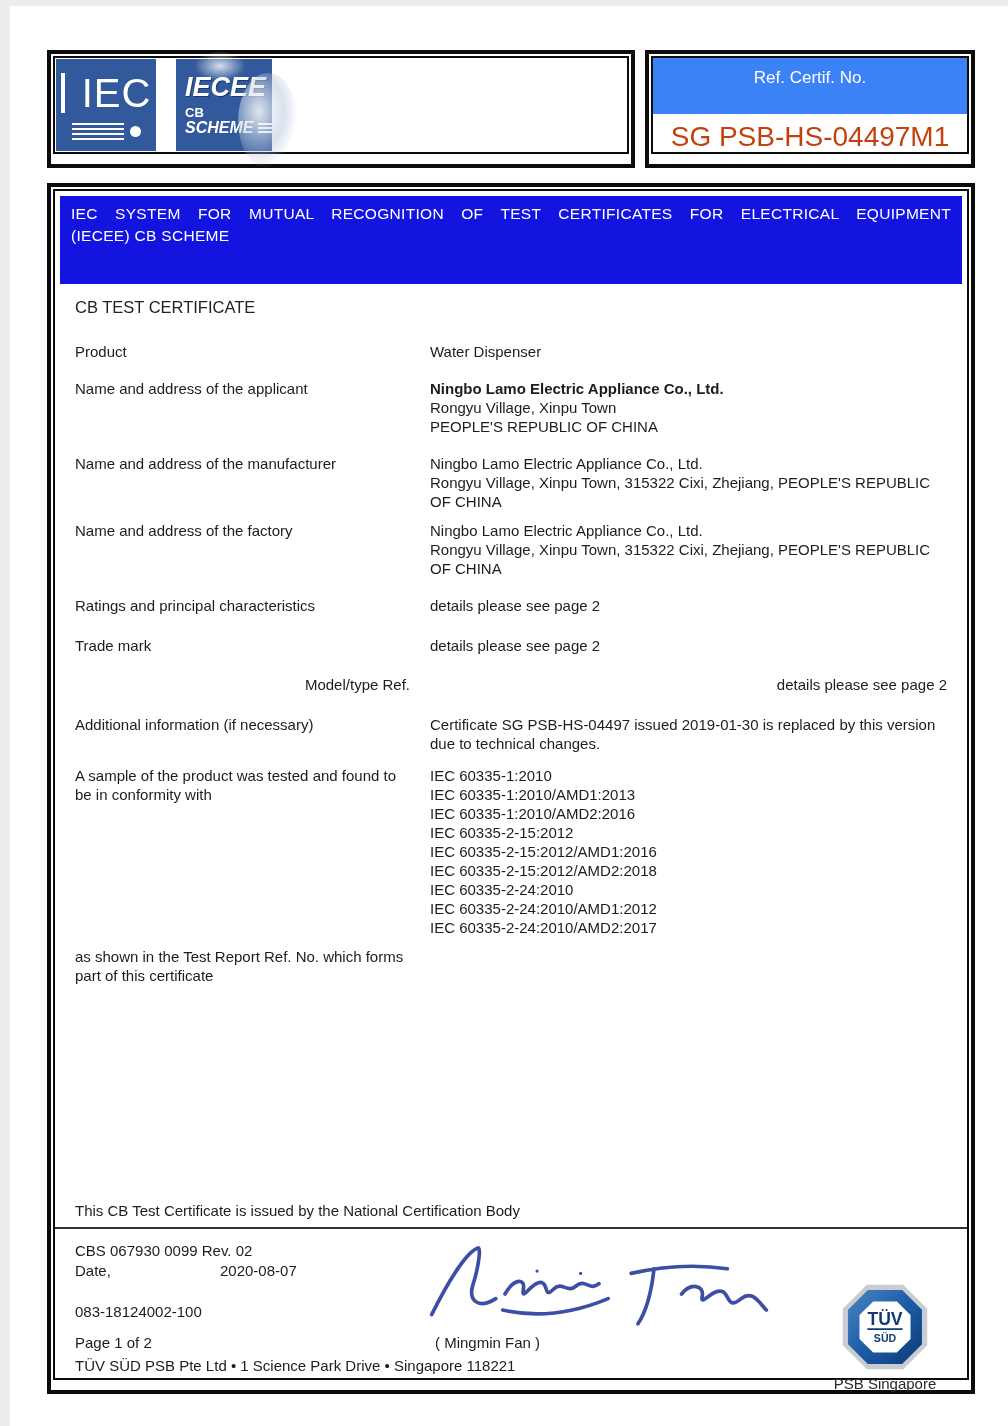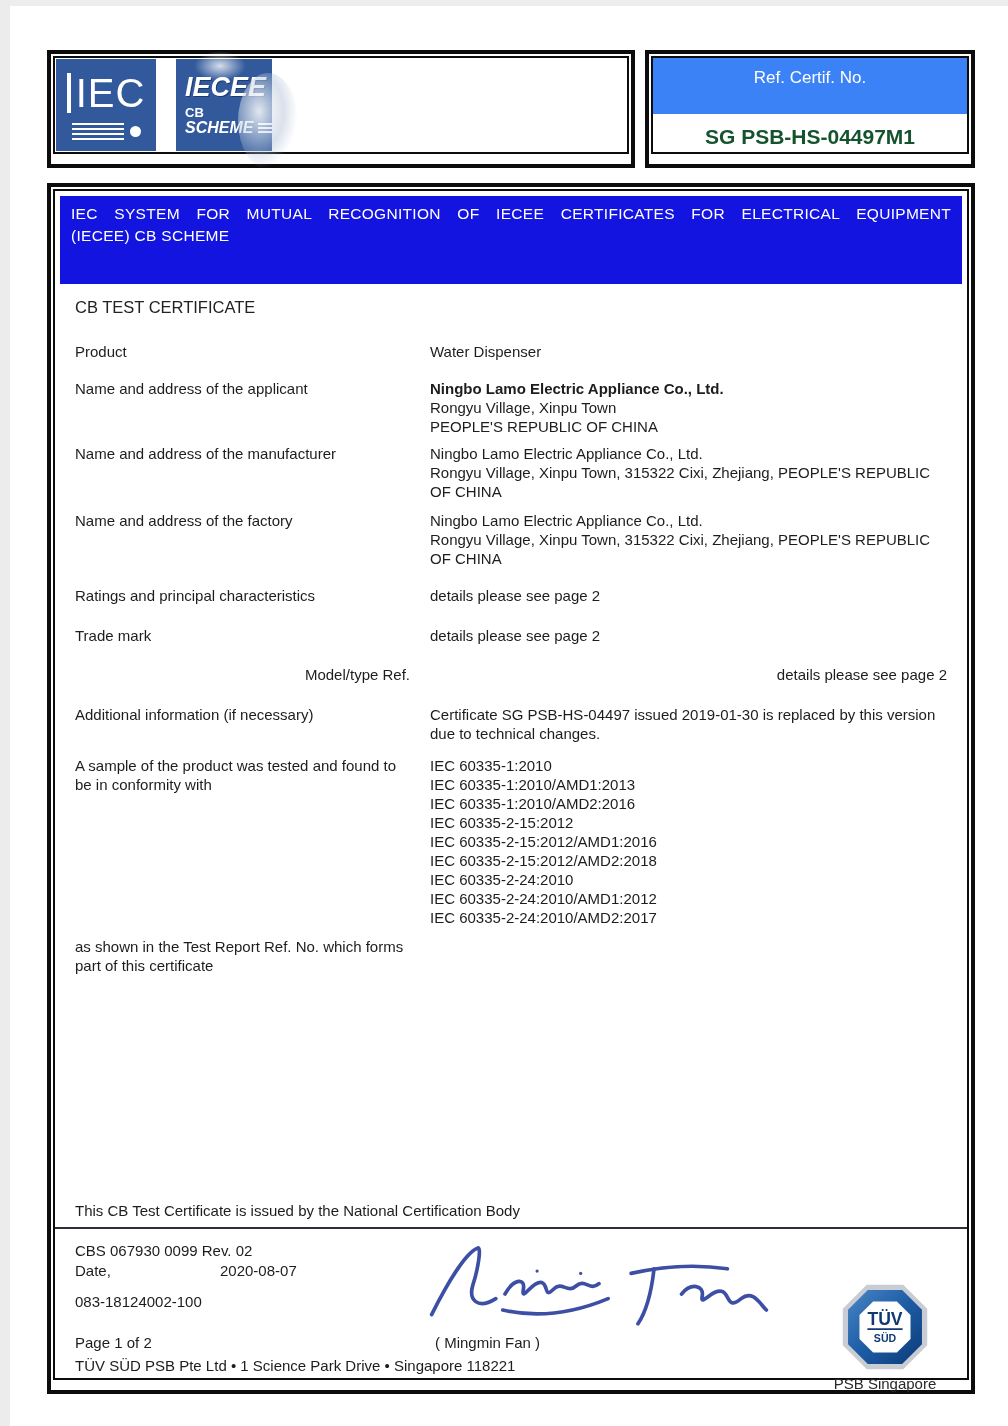--- a/index.html
+++ b/index.html
@@ -20,21 +20,21 @@
 
   
   .logo-box { position:absolute; left:47px; top:50px; width:588px; height:118px; }
   .logo-row { position:absolute; inset:0; display:flex; align-items:stretch; }
   .iec-block {
     width:100px; margin:1px; background:#31599b; color:#fff;
     display:flex; flex-direction:column; justify-content:center; align-items:center;
     position:relative;
   }
   .iec-word { font-size:40px; font-weight:400; letter-spacing:1px; line-height:1;
-    border-left:4px solid #fff; padding-left:5px; margin-top:6px;}
+    border-left:4px solid #fff; padding-left:17px; margin-top:6px;}
   .iec-lines { display:flex; align-items:center; gap:6px; margin-top:7px; }
   .iec-bars { width:52px; }
   .iec-bars div { height:2px; background:#fff; margin:3px 0; }
   .iec-dot { width:11px; height:11px; border-radius:50%; background:#fff; }
   .logo-gap { width:19px; background:#fff; }
   .iecee-block {
     width:96px; margin:1px 0; background:#31599b; color:#fff; position:relative; overflow:visible;
     display:flex; flex-direction:column; justify-content:center; padding-left:9px;
   }
   .iecee-block::before{ 
@@ -53,21 +53,21 @@
   .iecee-scheme { font-weight:bold; font-style:italic; font-size:16px; line-height:1.1; display:flex; align-items:center; gap:5px;}
   .mini-bars div{ width:16px;height:2px;background:#fff;margin:2px 0;}
 
   .ref-box { position:absolute; left:645px; top:50px; width:330px; height:118px; }
   .ref-head {
     background:#3b82f6; color:#fff; height:56px;
     display:flex; justify-content:center; padding-top:10px; font-size:17px;
   }
   .ref-num {
     height:46px; display:flex; justify-content:center; align-items:center;
-    font-size:21px; font-weight:bold; color:#14532d;
+    font-size:28px; font-weight:normal; color:#c2410c;
   }
 
   
   .main-box { position:absolute; left:47px; top:183px; width:928px; height:1211px; }
   .banner {
     position:absolute; left:5px; right:5px; top:5px; height:88px;
     background:#1414e0; color:#fff; padding:7px 11px; font-size:15.5px; line-height:1.45;
   }
   .banner-line1 { text-align:justify; text-align-last:justify; letter-spacing:.3px; }
   .banner-line2 { text-align:left; letter-spacing:.3px; }
@@ -130,42 +130,42 @@
   <div class="dbl-inner">
     <div class="ref-head">Ref. Certif. No.</div>
     <div class="ref-num">SG PSB-HS-04497M1</div>
   </div>
 </div>
 
 <div class="main-box dbl">
   <div class="dbl-inner">
 
     <div class="banner">
-      <div class="banner-line1">IEC SYSTEM FOR MUTUAL RECOGNITION OF IECEE CERTIFICATES FOR ELECTRICAL EQUIPMENT</div>
+      <div class="banner-line1">IEC SYSTEM FOR MUTUAL RECOGNITION OF TEST CERTIFICATES FOR ELECTRICAL EQUIPMENT</div>
       <div class="banner-line2">(IECEE) CB SCHEME</div>
     </div>
 
     <div class="cert-title">CB TEST CERTIFICATE</div>
 
     <div class="fields" id="fields">
         <div class="frow" style="margin-top: 0px;">
           <div class="flabel">Product</div>
           <div class="fvalue">
             <div>Water Dispenser</div>
           </div>
         </div>
         <div class="frow" style="margin-top: 18px;">
           <div class="flabel">Name and address of the applicant</div>
           <div class="fvalue">
             <div class="bold">Ningbo Lamo Electric Appliance Co., Ltd.</div>
             <div>Rongyu Village, Xinpu Town</div>
             <div>PEOPLE'S REPUBLIC OF CHINA</div>
           </div>
         </div>
-        <div class="frow" style="margin-top: 8px;">
+        <div class="frow" style="margin-top: 18px;">
           <div class="flabel">Name and address of the manufacturer</div>
           <div class="fvalue">
             <div>Ningbo Lamo Electric Appliance Co., Ltd.</div>
             <div>Rongyu Village, Xinpu Town, 315322 Cixi, Zhejiang, PEOPLE'S REPUBLIC OF CHINA</div>
           </div>
         </div>
         <div class="frow" style="margin-top: 10px;">
           <div class="flabel">Name and address of the factory</div>
           <div class="fvalue">
             <div>Ningbo Lamo Electric Appliance Co., Ltd.</div>

